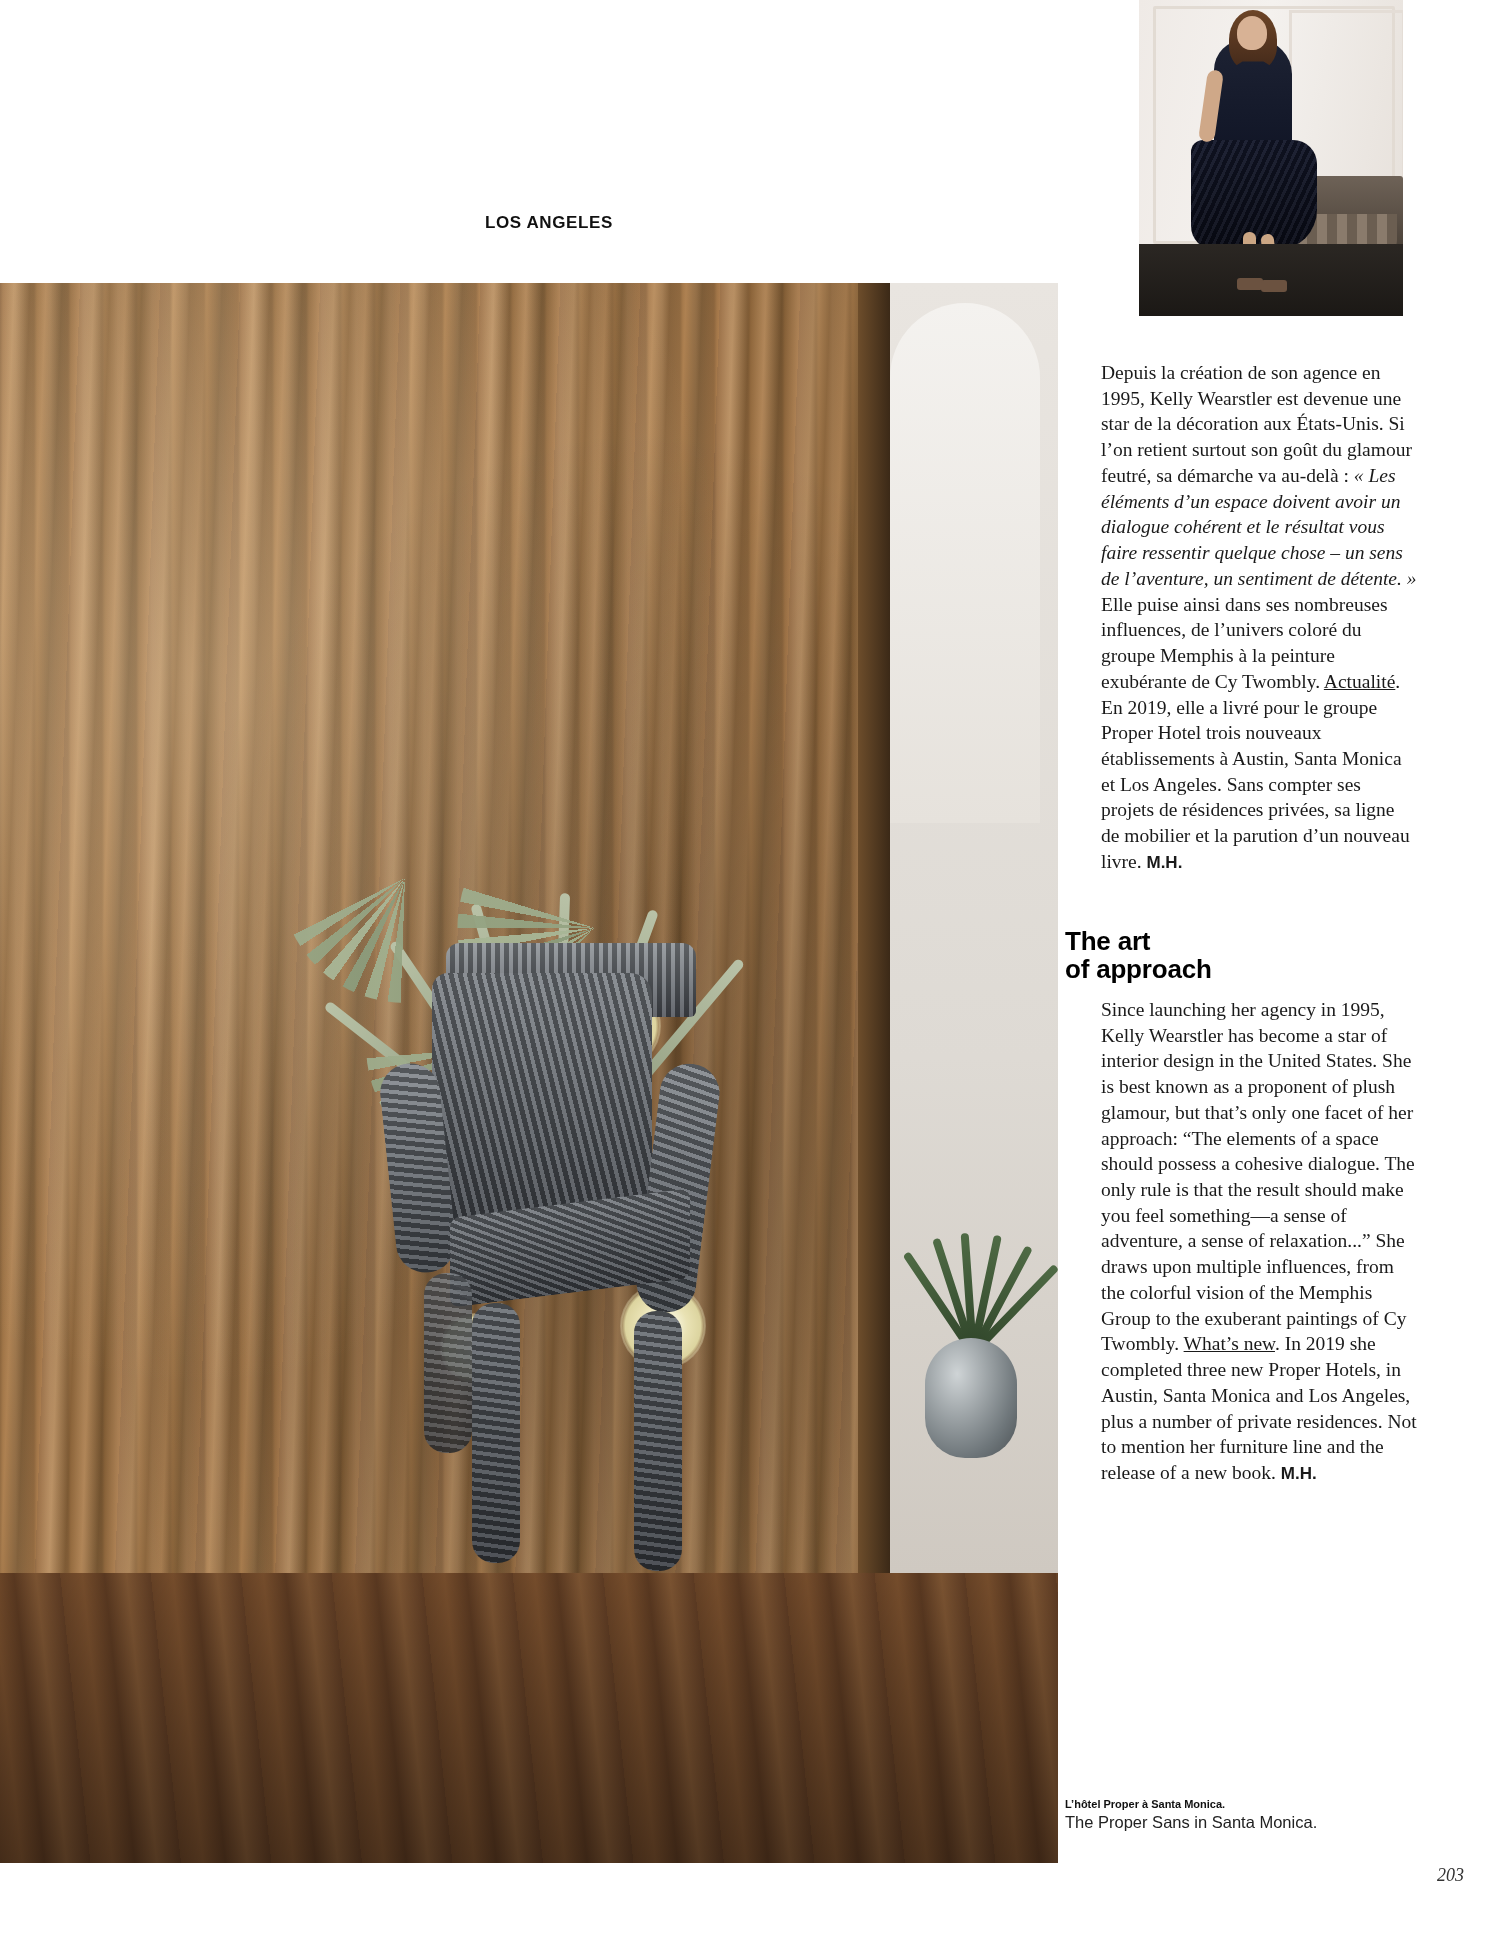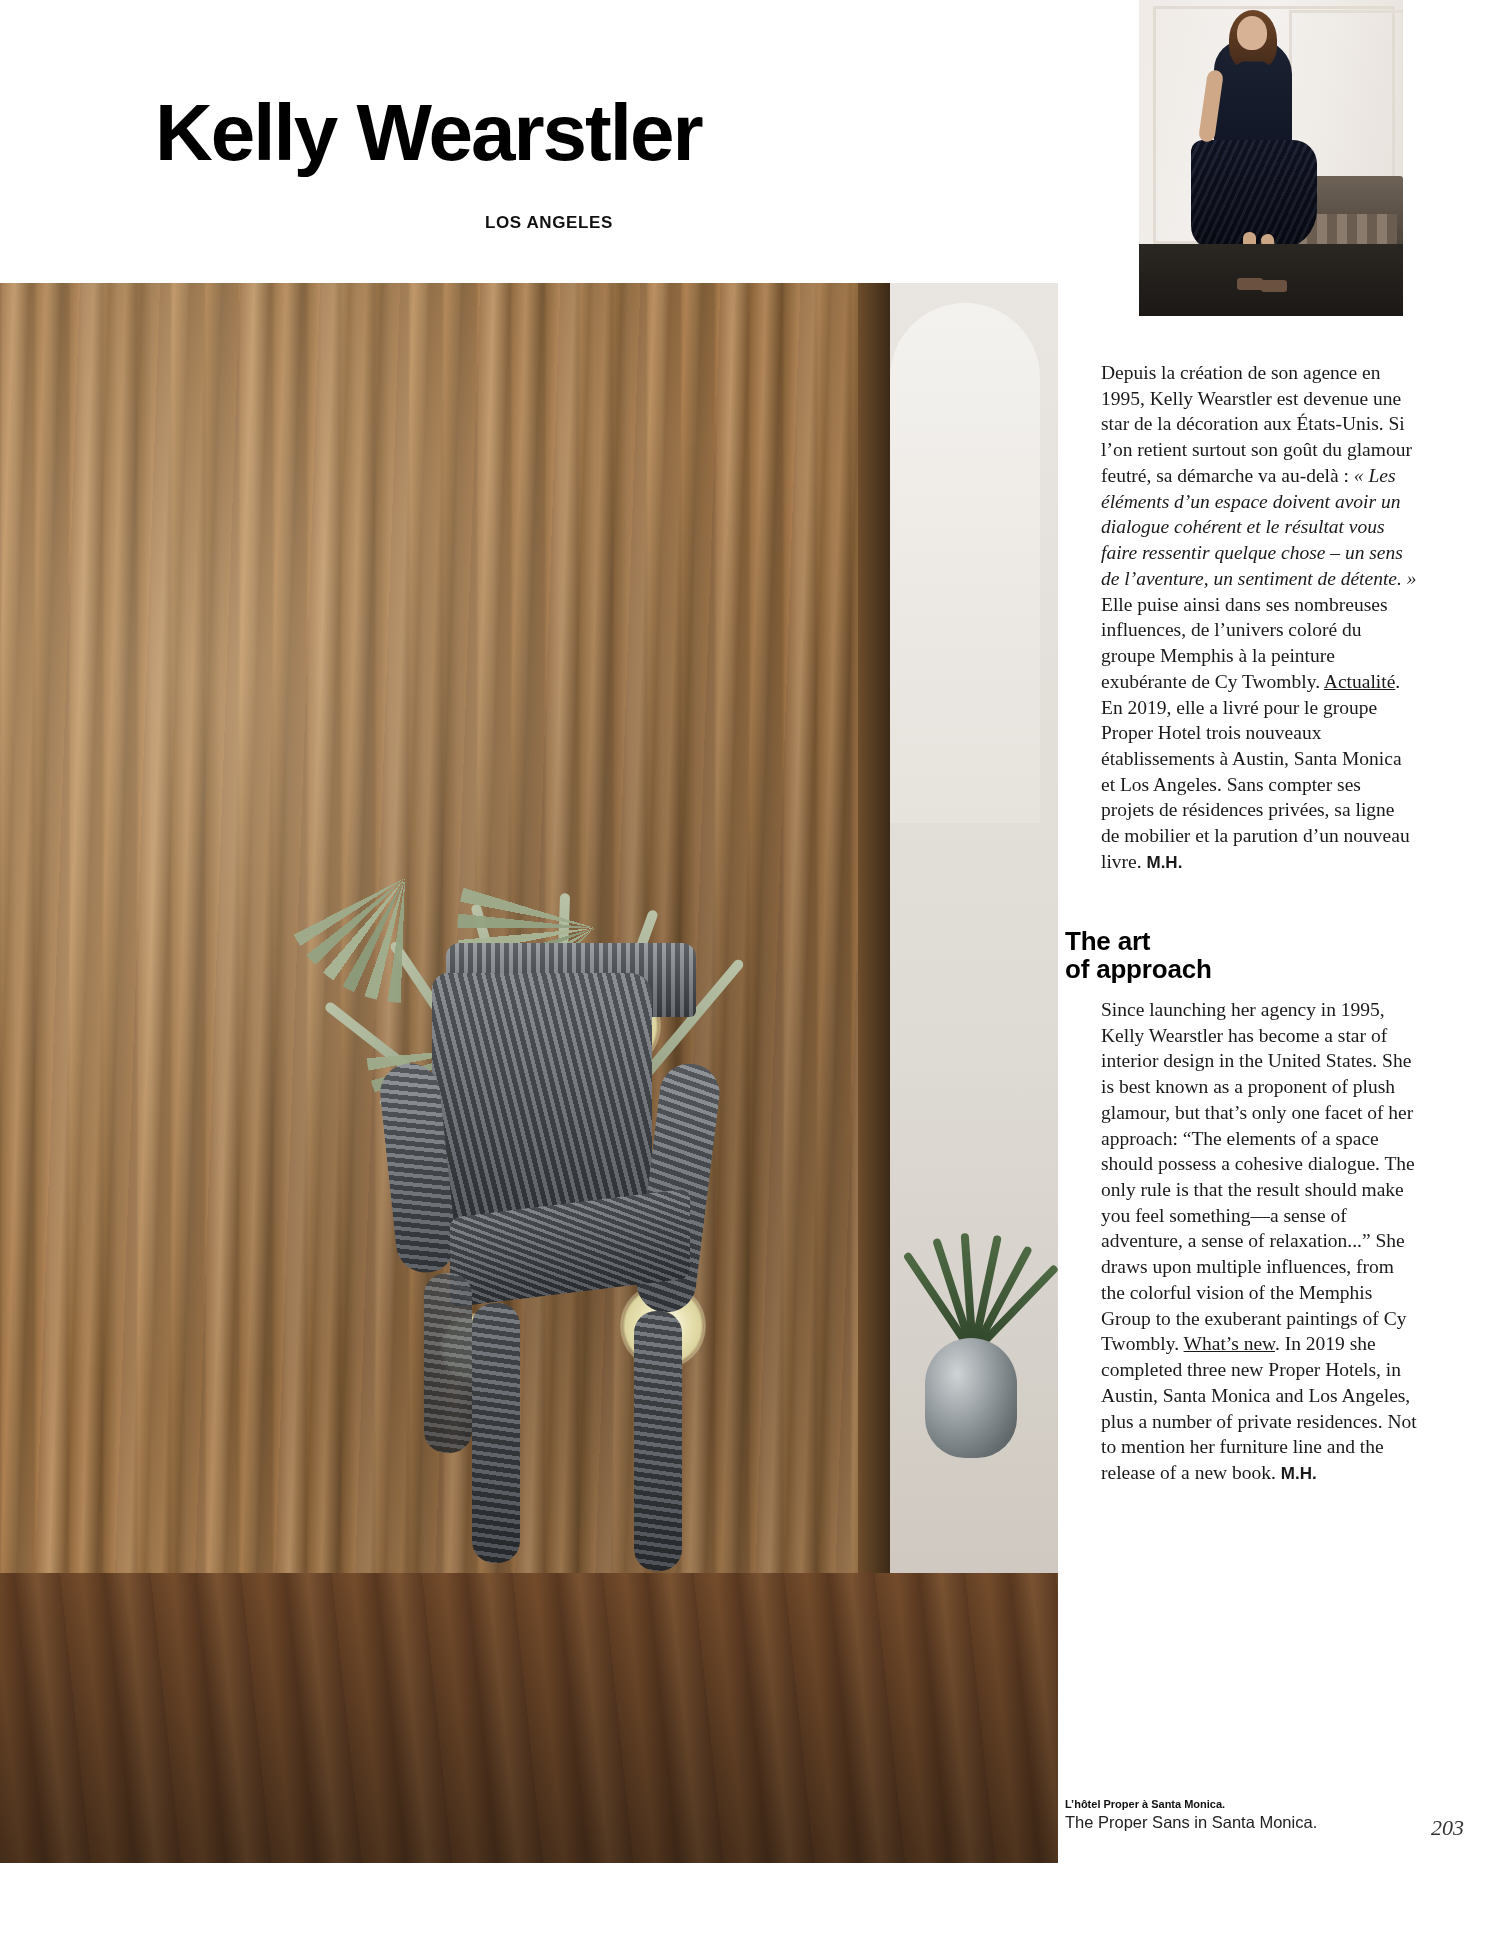--- a/index.html
+++ b/index.html
@@ -394,32 +394,31 @@
   }
   .caption .en {
     font-family: "Liberation Sans", sans-serif;
     font-size: 16.5px;
     color: #222;
     margin: 0;
   }
   .folio {
     position: absolute;
     right: 36px;
-    top: 1815px;
+    top: 1865px;
     font-family: "Liberation Serif", serif;
     font-style: italic;
-    font-size: 22px;
+    font-size: 18px;
     color: #333;
   }
 </style>
 </head>
 <body>
 
 <div class="title-block">
-  <div class="main-title">Kelly Wearstler</div>
   <div class="city-label">LOS ANGELES</div>
 </div>
 
 <div class="portrait">
   <div class="wall"></div>
   <div class="moulding"></div>
   <div class="moulding2"></div>
   <div class="console"></div>
   <div class="figure-body"></div>
   <div class="figure-skirt"></div>

